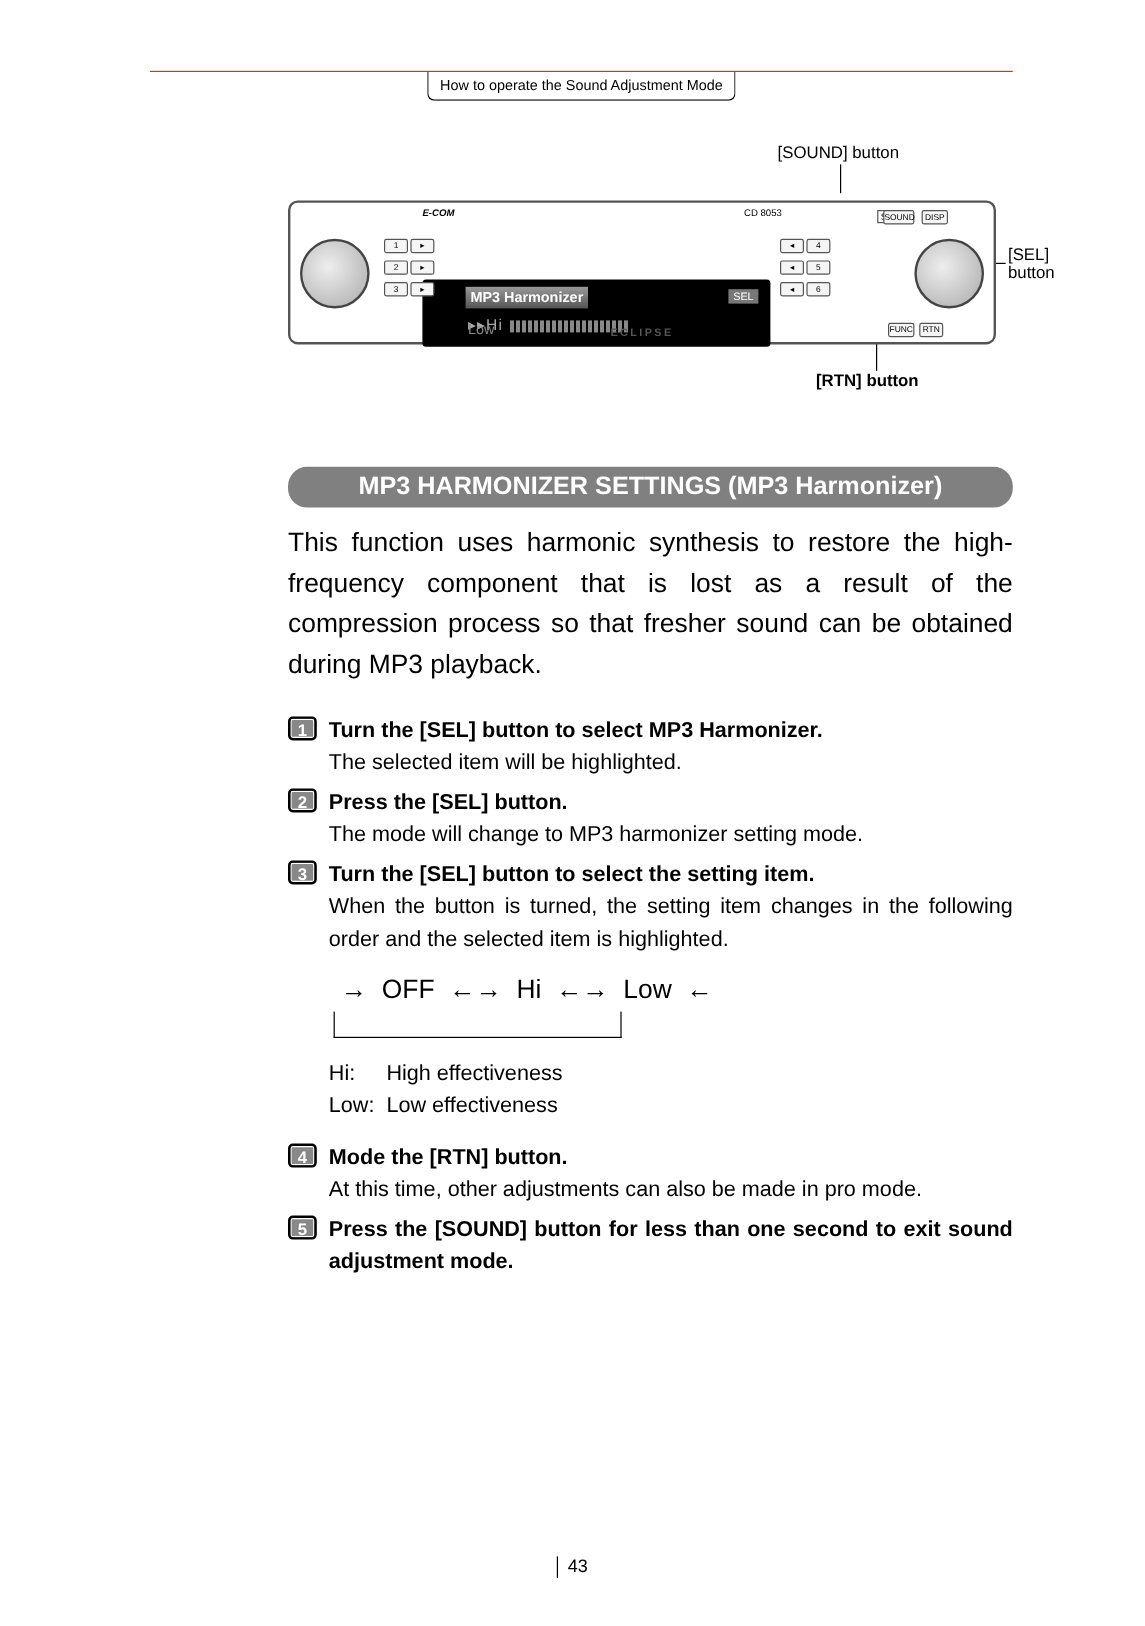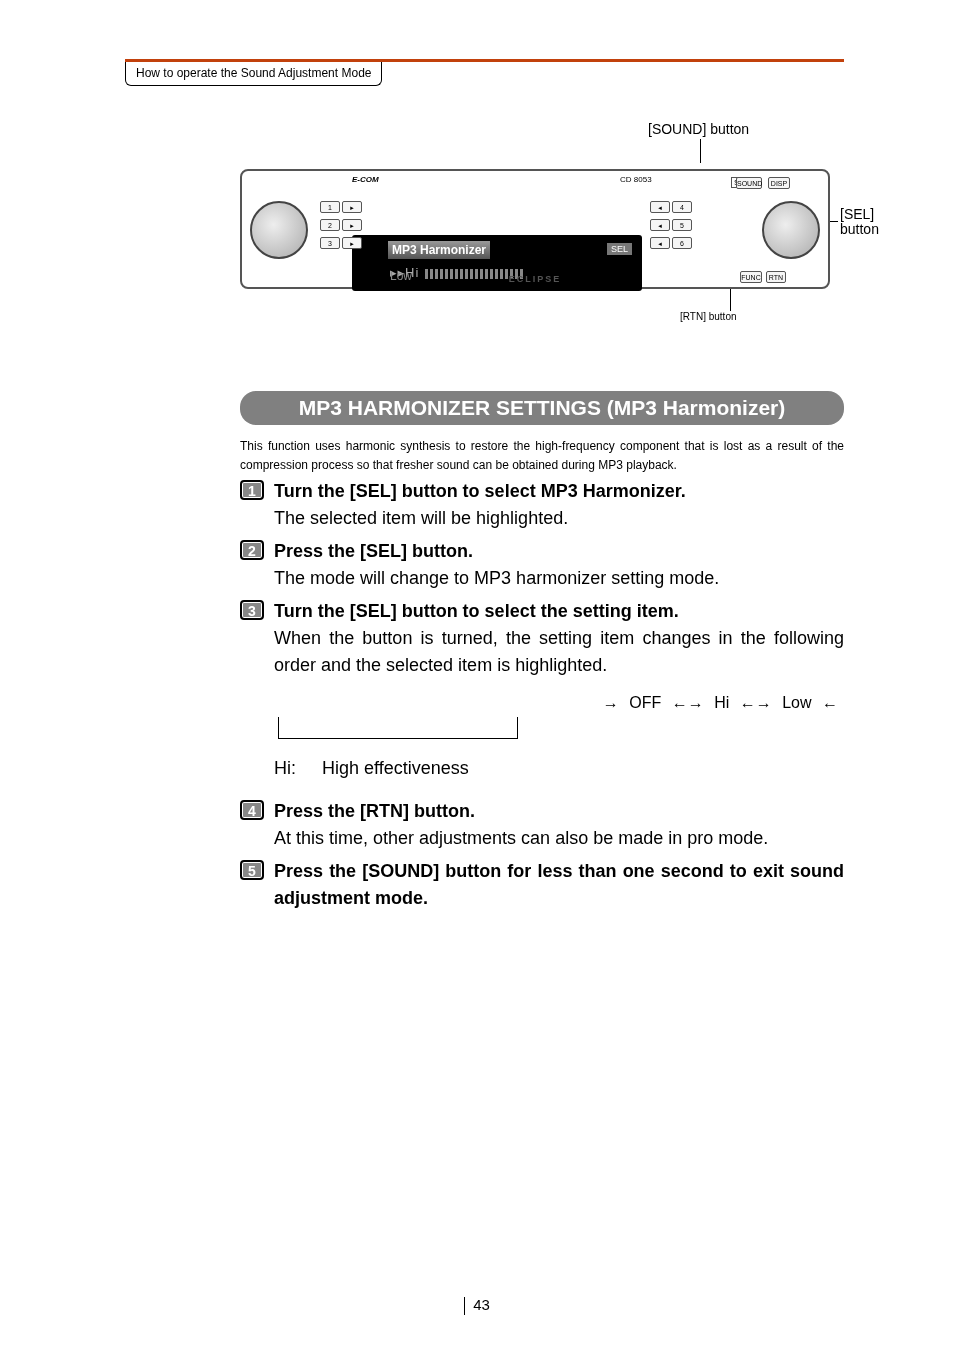--- a/index.html
+++ b/index.html
@@ -18,22 +18,23 @@
   }
   .header-tab {
     border: 1px solid #000;
     border-radius: 0 0 6px 6px;
     padding: 4px 10px 5px 10px;
     font-size: 12px;
     display: inline-block;
     border-top: none;
   }
   .header-line {
-    border-top: 3px solid #c2410c;
+    border-top: 1px solid #c2410c;
     margin-top: -1px;
+    text-align: center;
   }
   .diagram-area {
     margin-top: 55px;
     margin-left: 115px;
     position: relative;
     height: 220px;
   }
   .label-sound {
     position: absolute;
     top: -20px;
@@ -44,21 +45,22 @@
     position: absolute;
     top: 66px;
     left: 600px;
     font-size: 14px;
     line-height: 1.1;
   }
   .label-rtn {
     position: absolute;
     top: 170px;
     left: 440px;
-    font-size: 10px;
+    font-size: 14px;
+    font-weight: bold;
   }
   .device {
     position: absolute;
     top: 28px;
     left: 0;
     width: 590px;
     height: 120px;
     border: 2px solid #555;
     border-radius: 8px;
     background: #fff;
@@ -159,24 +161,24 @@
     font-weight: bold;
     border-radius: 16px;
     padding: 5px 14px;
     margin-top: 30px;
     margin-bottom: 12px;
     display: inline-block;
     width: 100%;
     text-align: center;
   }
   .intro {
-    font-size: 12px;
+    font-size: 22px;
     line-height: 1.55;
     text-align: justify;
-    margin-bottom: 4px;
+    margin-bottom: 24px;
   }
   .step {
     display: flex;
     margin-bottom: 6px;
   }
   .step-num {
     flex: 0 0 24px;
     height: 20px;
     border: 2px solid #000;
     border-radius: 4px;
@@ -197,22 +199,21 @@
   }
   .step-title { font-weight: bold; }
   .step-text { text-align: justify; }
   .cycle-box {
     margin-top: 12px;
     margin-bottom: 16px;
     margin-left: 4px;
     position: relative;
   }
   .cycle-row {
-    font-size: 16px;
-    text-align: right;
+    font-size: 22px;
   }
   .cycle-arrow {
     display: inline-block;
     margin: 0 6px;
   }
   .cycle-line {
     border: 1.2px solid #000;
     border-top: none;
     height: 22px;
     width: 240px;
@@ -338,29 +339,33 @@
             <span class="cycle-arrow">←</span>
           </div>
           <div class="cycle-line"></div>
         </div>
 
         <div class="defs">
           <div class="defs-row">
             <div class="defs-key">Hi:</div>
             <div>High effectiveness</div>
           </div>
+          <div class="defs-row">
+            <div class="defs-key">Low:</div>
+            <div>Low effectiveness</div>
+          </div>
         </div>
       </div>
     </div>
 
     
     <div class="step">
       <div class="step-num">4</div>
       <div class="step-body">
-        <div class="step-title">Press the [RTN] button.</div>
+        <div class="step-title">Mode the [RTN] button.</div>
         <div class="step-text">At this time, other adjustments can also be made in pro mode.</div>
       </div>
     </div>
 
     
     <div class="step">
       <div class="step-num">5</div>
       <div class="step-body">
         <div class="step-title step-text">Press the [SOUND] button for less than one second to exit sound adjustment mode.</div>
       </div>

